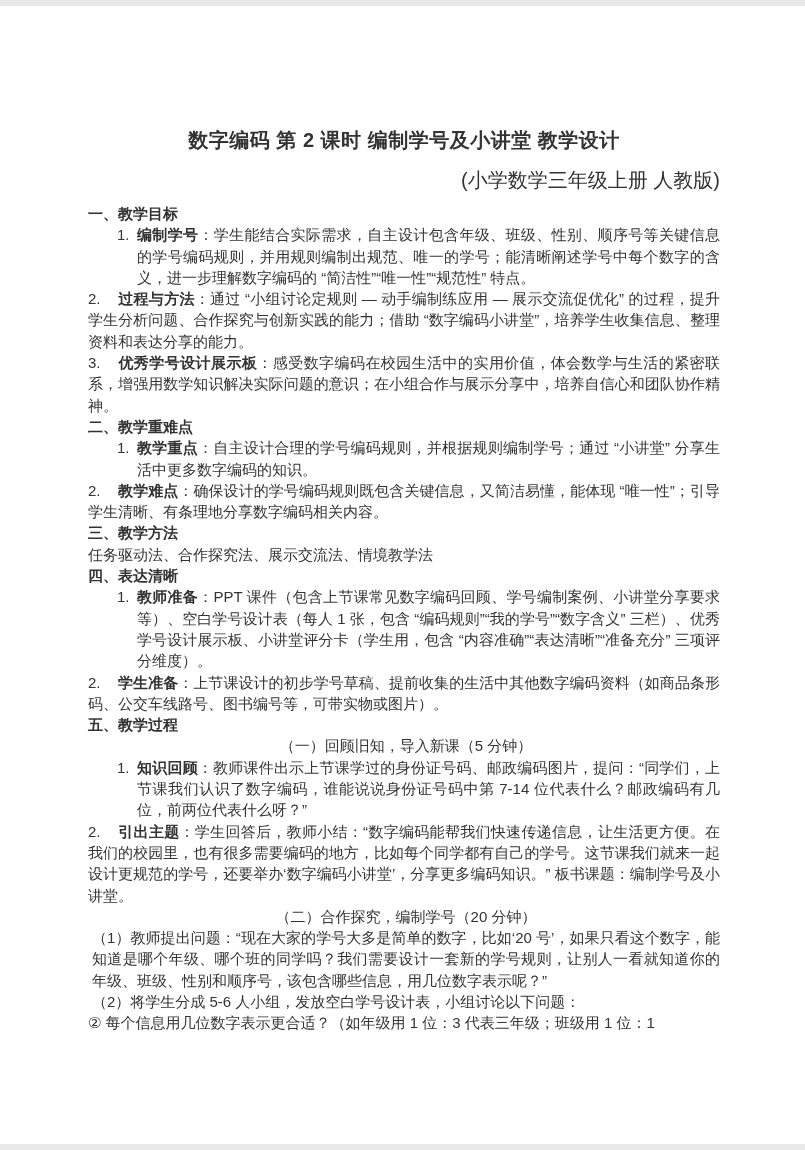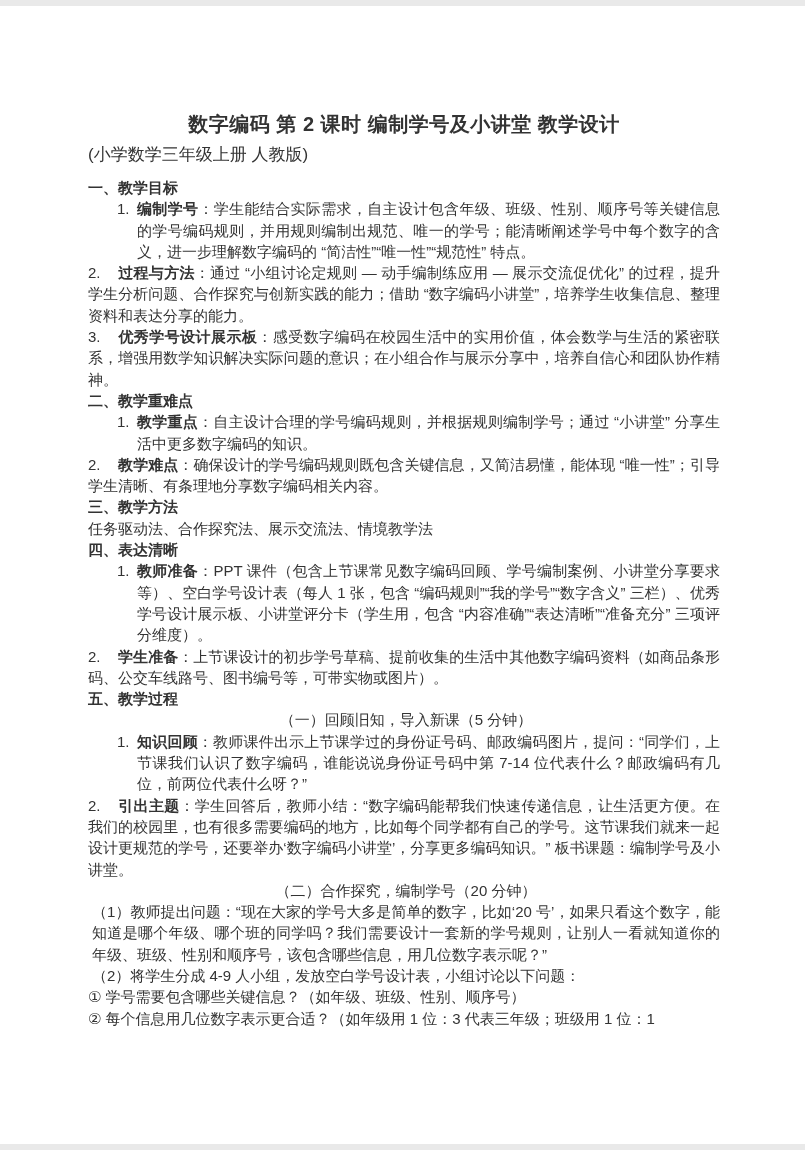--- a/index.html
+++ b/index.html
@@ -12,24 +12,24 @@
     position:absolute;top:6px;left:0;width:805px;height:1138px;
     background:#ffffff;
   }
   .content{
     position:absolute;top:104px;left:88px;width:632px;
     color:#333333;font-size:15px;line-height:21.3px;
     text-align:justify;
   }
   .doc-title{
     font-size:20px;font-weight:700;line-height:28px;text-align:center;
-    letter-spacing:0.5px;margin:0;
+    letter-spacing:0.5px;margin:16px;
   }
   .doc-subtitle{
-    font-size:17px;line-height:21px;text-align:left;margin:6px 0 12px 0;
+    font-size:20px;line-height:21px;text-align:right;margin:6px 0 12px 0;
   }
   .body{margin-top:6px;}
   .para,.h2,.h3,.h4{margin:0;padding:0;}
   .h2{font-weight:700;text-align:left;}
   .h3{font-weight:400;padding-left:4px;text-align:center;}
   .h4{font-weight:700;text-align:left;}
   .para b{font-weight:700;}
   .oli{position:relative;padding-left:49px;}
   .oli .num{position:absolute;left:29px;top:0;}
   .pnum .num{display:inline-block;width:30px;}
@@ -76,21 +76,20 @@
 
       <div class="para oli"><span class="num">1.</span><b>知识回顾</b><span>：教师课件出示上节课学过的身份证号码、邮政编码图片，提问：“同学们，上节课我们认识了数字编码，谁能说说身份证号码中第 7-14 位代表什么？邮政编码有几位，前两位代表什么呀？”</span></div>
 
       <div class="para pnum"><span class="num">2.</span><b>引出主题</b><span>：学生回答后，教师小结：“数字编码能帮我们快速传递信息，让生活更方便。在我们的校园里，也有很多需要编码的地方，比如每个同学都有自己的学号。这节课我们就来一起设计更规范的学号，还要举办‘数字编码小讲堂’，分享更多编码知识。” 板书课题：编制学号及小讲堂。</span></div>
 
       <div class="h3">（二）合作探究，编制学号（20 分钟）</div>
 
 
       <div class="para ind"><span>（1）教师提出问题：“现在大家的学号大多是简单的数字，比如‘20 号’，如果只看这个数字，能知道是哪个年级、哪个班的同学吗？我们需要设计一套新的学号规则，让别人一看就知道你的年级、班级、性别和顺序号，该包含哪些信息，用几位数字表示呢？”</span></div>
 
-      <div class="para ind"><span>（2）将学生分成 4-9 人小组，发放空白学号设计表，小组讨论以下问题：</span></div>
+      <div class="para ind"><span>（2）将学生分成 5-6 人小组，发放空白学号设计表，小组讨论以下问题：</span></div>
 
-      <div class="para"><span>① 学号需要包含哪些关键信息？（如年级、班级、性别、顺序号）</span></div>
 
       <div class="para"><span>② 每个信息用几位数字表示更合适？（如年级用 1 位：3 代表三年级；班级用 1 位：1</span></div>
 
     </div>
   </div>
 </div>
 
 </body></html>

